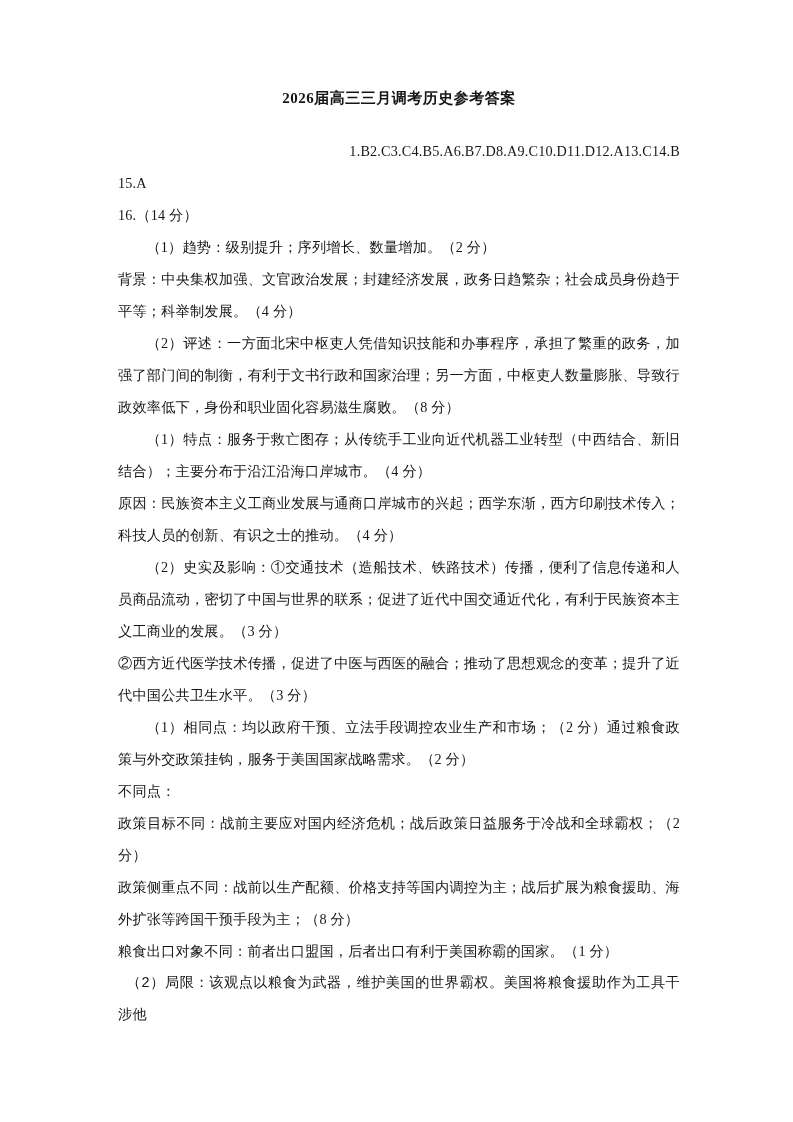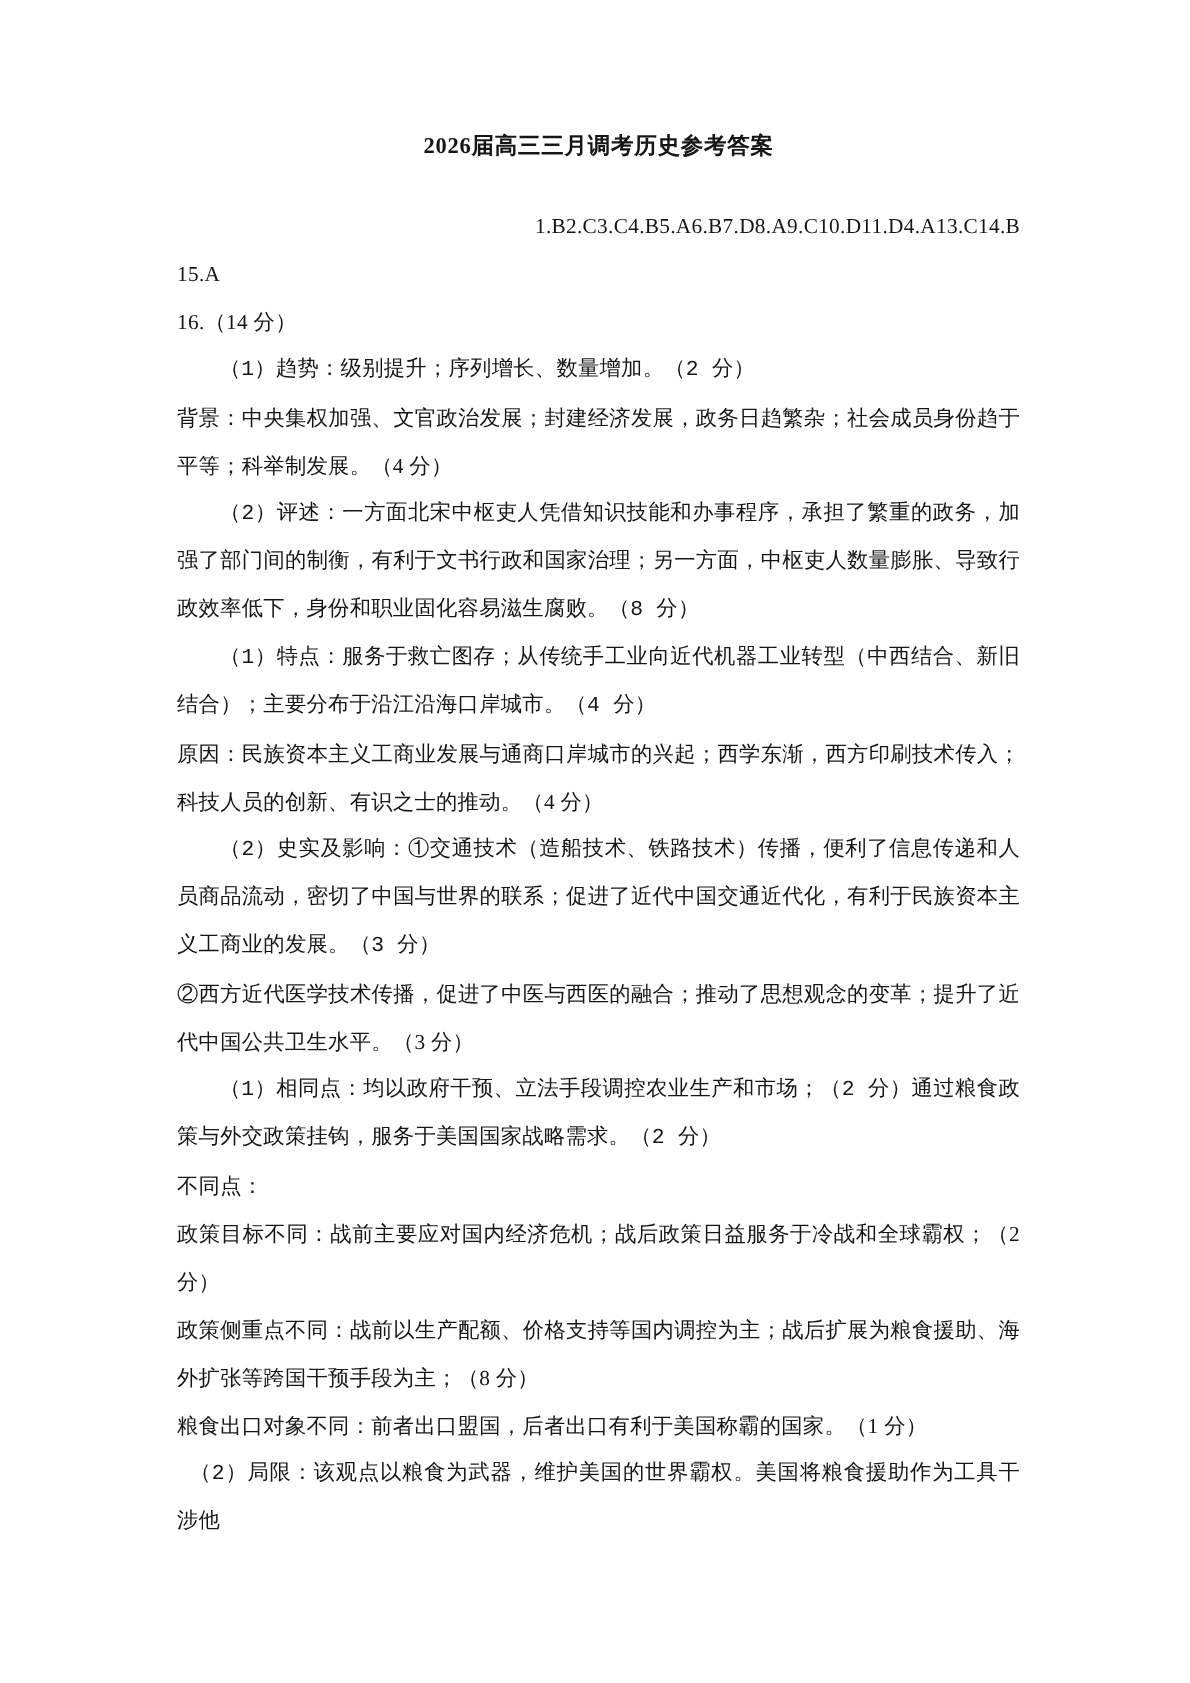--- a/index.html
+++ b/index.html
@@ -29,21 +29,21 @@
     font-size: 14.2px;
     line-height: 32px;
     text-align: justify;
     letter-spacing: 0.2px;
   }
   .answers-row {
     display: flex;
     justify-content: flex-end;
     align-items: baseline;
   }
-  .indent { text-indent: 2em; font-family: Liberation Mono, monospace; }
+  .indent { text-indent: 2em; }
   .indent-small { text-indent: 0.6em; font-family: Liberation Mono, monospace; }
 </style>
 </head>
 <body>
 
 <div class="page">
 
   <h1 class="title">2026届高三三月调考历史参考答案</h1>
 
   <div class="answers-row">
@@ -51,21 +51,21 @@
     <span>2.C</span>
     <span>3.C</span>
     <span>4.B</span>
     <span>5.A</span>
     <span>6.B</span>
     <span>7.D</span>
     <span>8.A</span>
     <span>9.C</span>
     <span>10.D</span>
     <span>11.D</span>
-    <span>4.A</span>
+    <span>12.A</span>
     <span>13.C</span>
     <span>14.B</span>
   </div>
   <p>15.A</p>
 
   <section>
     <p>16.（14 分）</p>
     <p class="indent">（1）趋势：级别提升；序列增长、数量增加。（2 分）</p>
     <p>背景：中央集权加强、文官政治发展；封建经济发展，政务日趋繁杂；社会成员身份趋于平等；科举制发展。（4 分）</p>
     <p class="indent">（2）评述：一方面北宋中枢吏人凭借知识技能和办事程序，承担了繁重的政务，加强了部门间的制衡，有利于文书行政和国家治理；另一方面，中枢吏人数量膨胀、导致行政效率低下，身份和职业固化容易滋生腐败。（8 分）</p>

